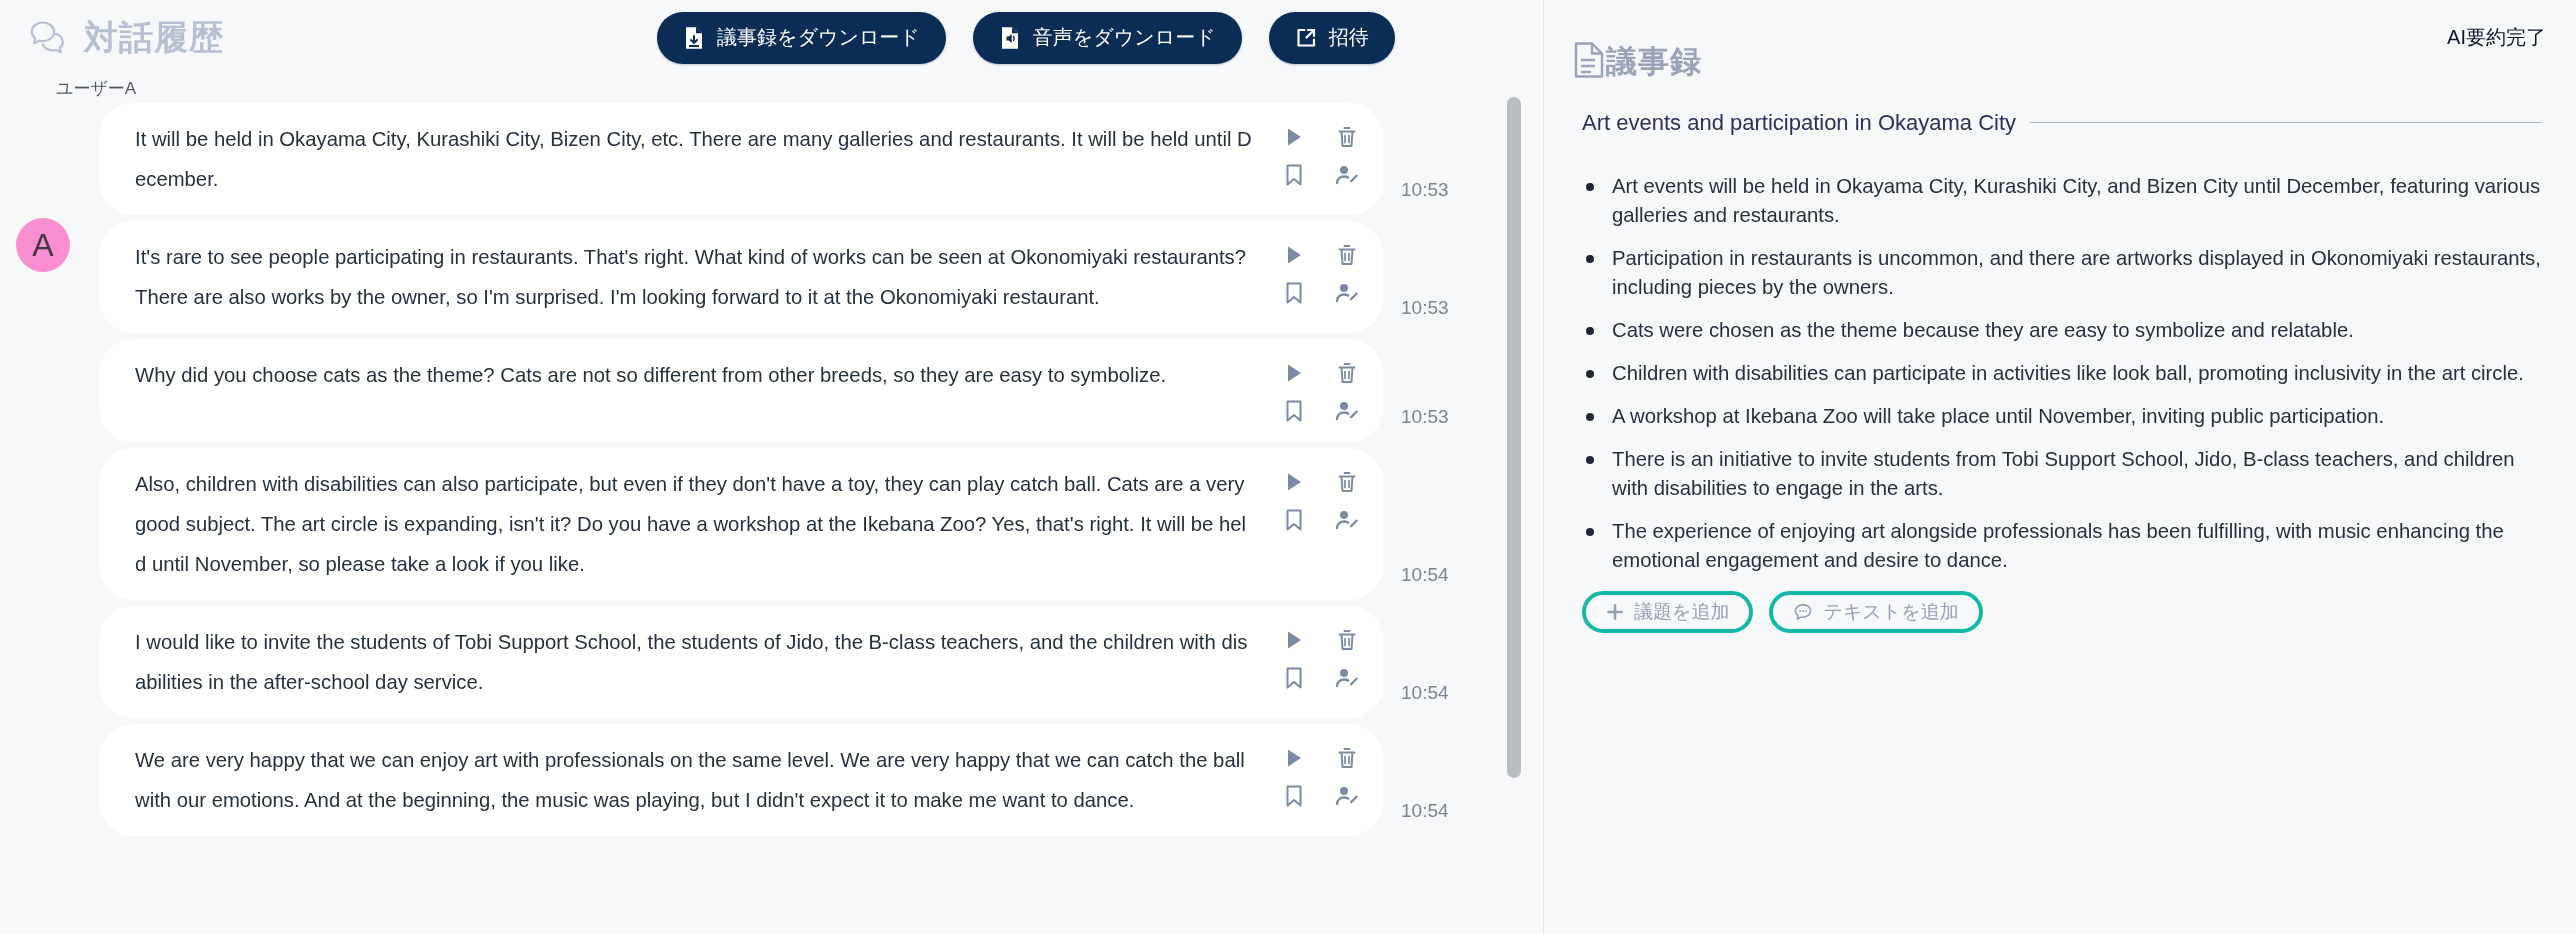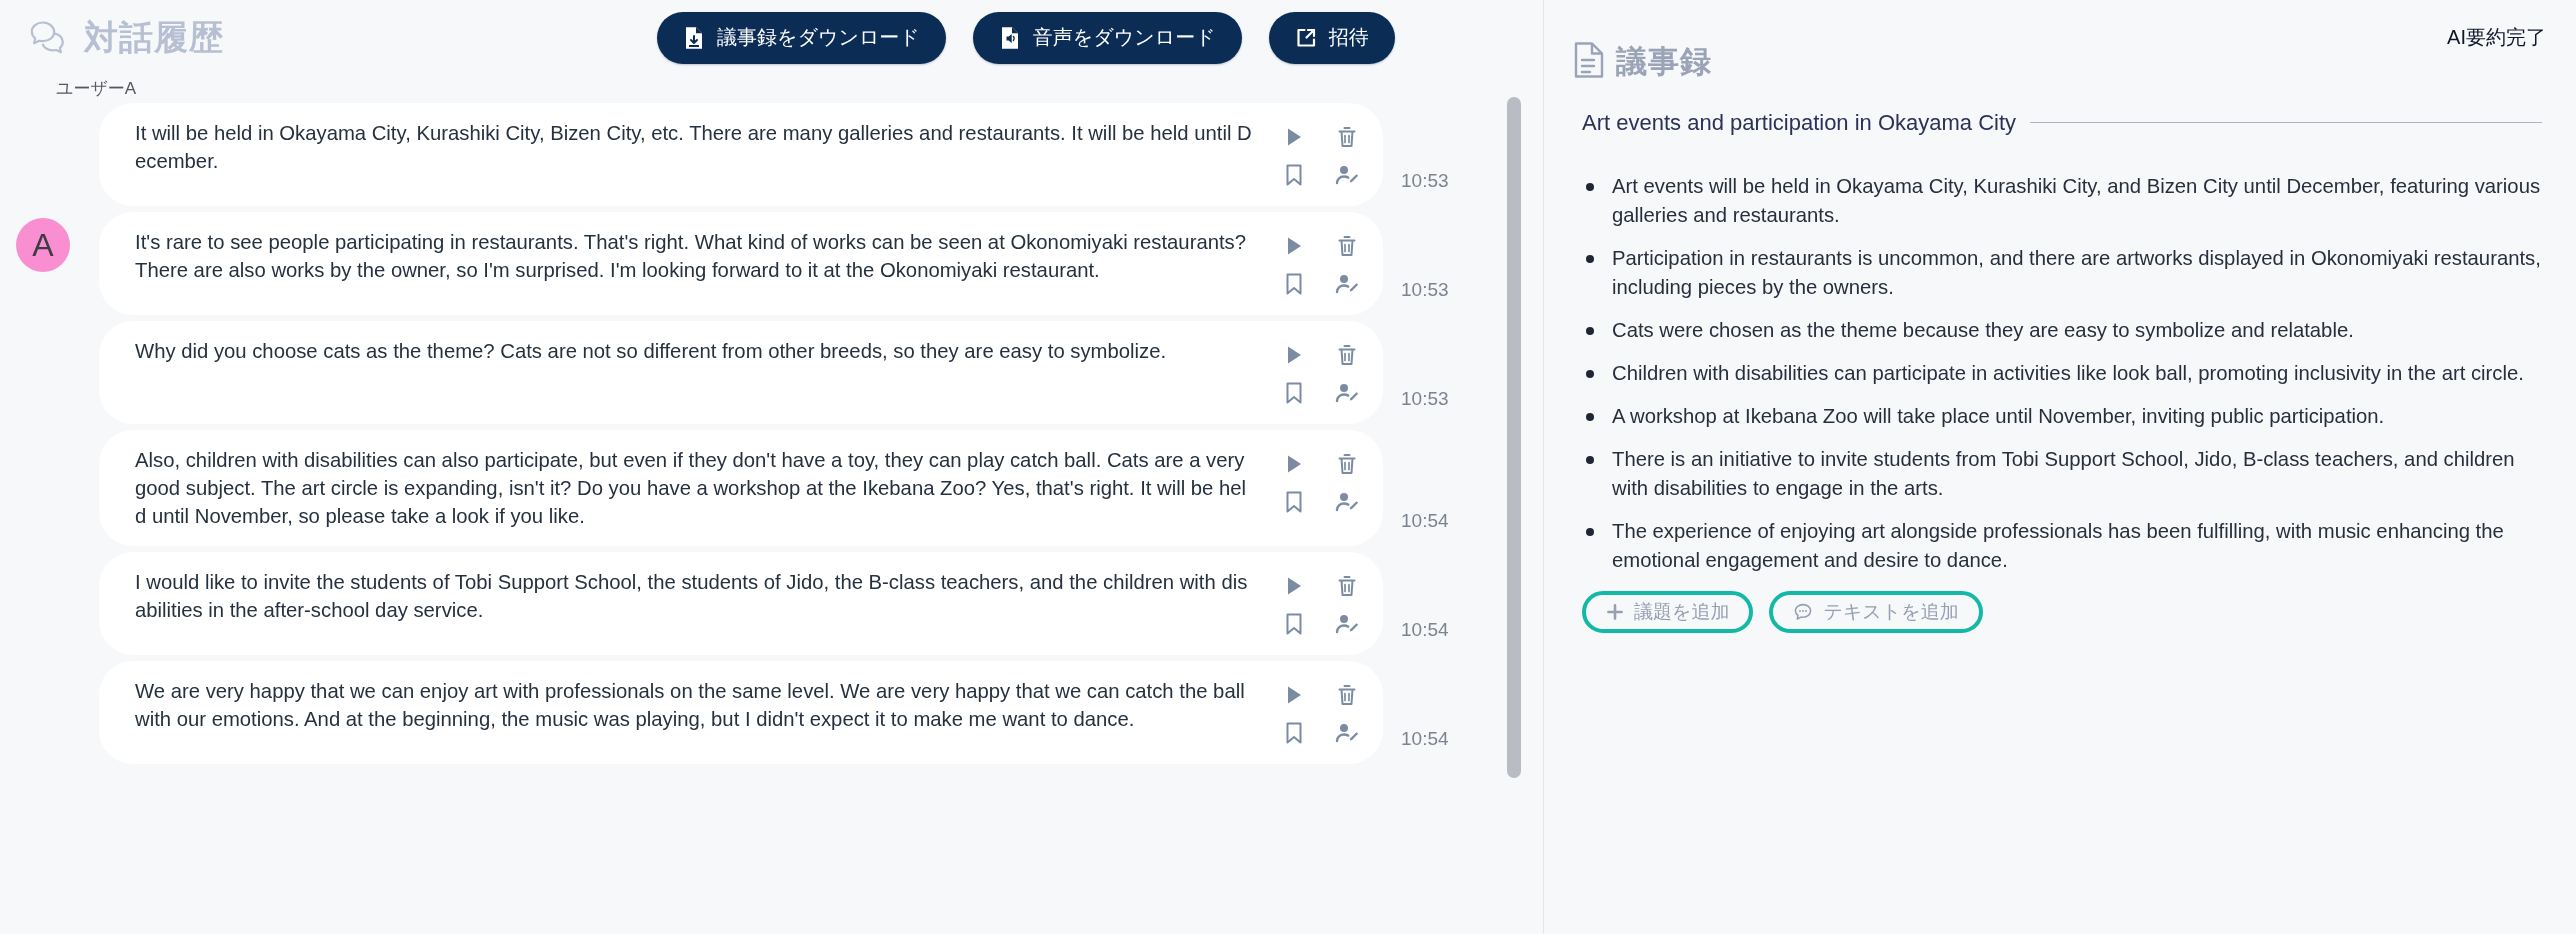--- a/index.html
+++ b/index.html
@@ -141,21 +141,21 @@
     display: flex;
     align-items: flex-start;
     min-width: 0;
     width: 1290px;
     padding: 16px 0 16px 36px;
   }
 
   .bubble-text {
     flex: 1 1 auto;
     font-size: 20.3px;
-    line-height: 28px;
+    line-height: 40px;
     color: #26313f;
     padding-right: 14px;
     word-break: break-all;
   }
 
   .msg-icons {
     flex: 0 0 auto;
     width: 115px;
     display: grid;
     grid-template-columns: 1fr 1fr;
@@ -218,21 +218,20 @@
     height: 75px;
     flex: 0 0 75px;
     display: flex;
     align-items: center;
     justify-content: space-between;
     padding: 0 30px 0 28px;
   }
   .right-brand {
     display: flex;
     align-items: flex-start;
-    gap: 10px;
     margin-top: 48px;
   }
   .right-brand-title {
     font-size: 31px;
     font-weight: 700;
     color: #9aa3b7;
     letter-spacing: 1px;
   }
   .ai-status {
     font-size: 20px;

